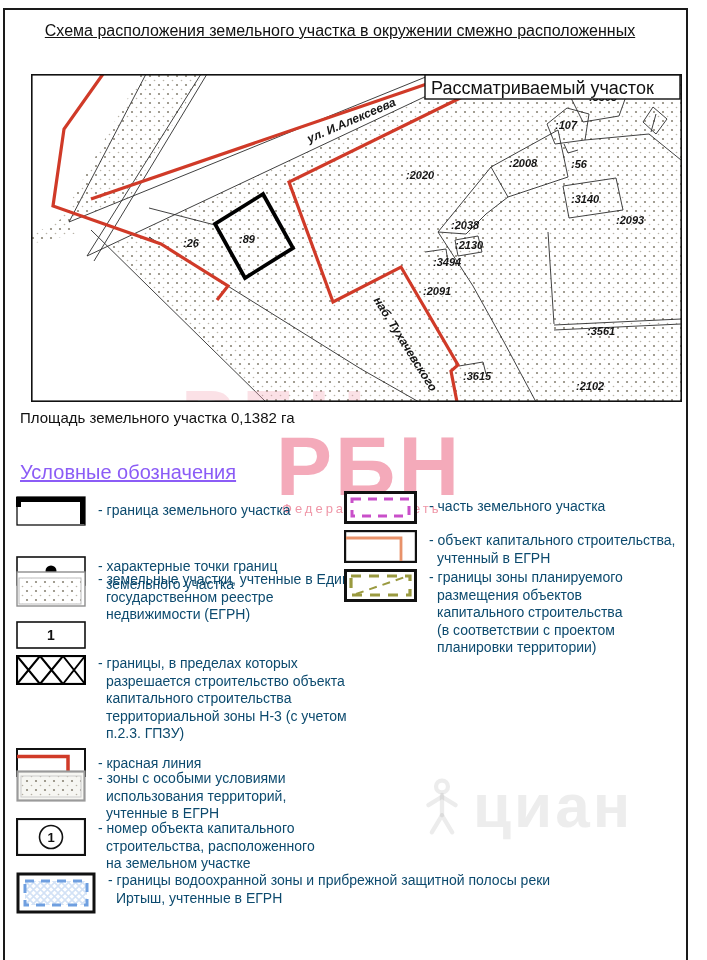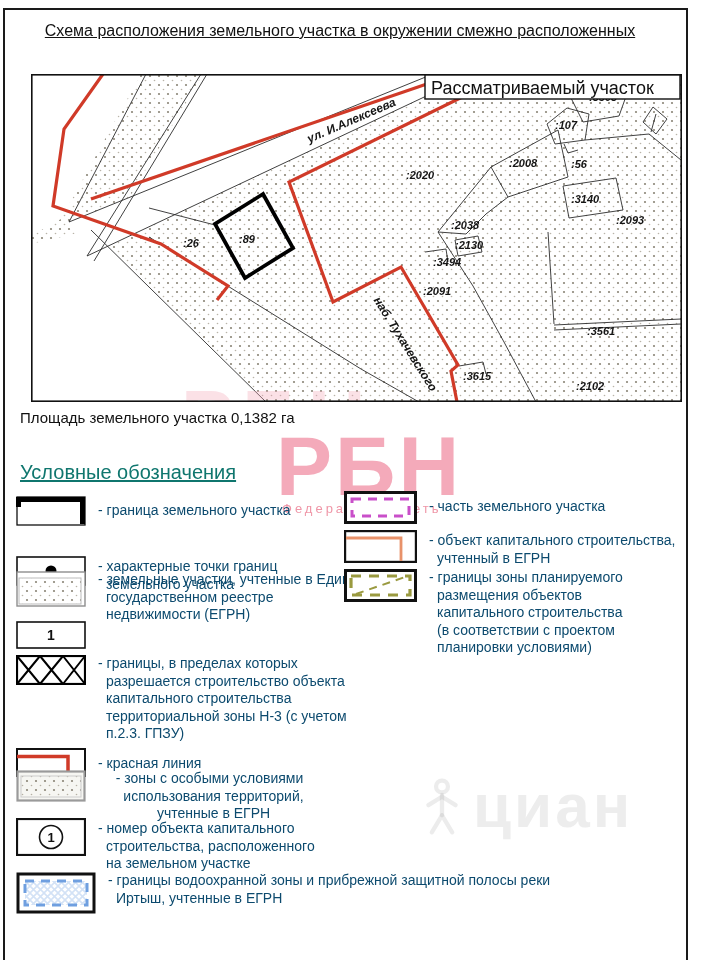--- a/index.html
+++ b/index.html
@@ -19,21 +19,21 @@
     text-align:center;font-size:16px;line-height:22px;color:#111;
   }
   .doc-title span{text-decoration:underline;}
 
   #map-wrap{position:absolute;left:31px;top:74px;width:651px;height:328px;}
 
   .info-block{position:absolute;left:20px;top:408px;font-size:15px;line-height:19px;color:#111;}
 
   .legend-heading{
     position:absolute;left:20px;top:461px;
-    font-size:20px;color:#0f766e;text-decoration:underline;
+    font-size:20px;color:#8b5cf6;text-decoration:underline;
   }
 
   .lg-row{position:absolute;display:flex;align-items:flex-start;}
   .lg-sym{flex:0 0 auto;}
   .lg-label{
     font-size:14px;line-height:17.5px;color:#0c4a6e;margin-left:12px;
     padding-left:8px;text-indent:-8px;
   }
 
   
@@ -214,21 +214,21 @@
 </div>
 
 <div class="lg-row lg-col" style="left:16px;top:748px;justify-content:flex-end;">
   <svg class="lg-sym" width="70" height="33">
     <rect x="1" y="1" width="68" height="27" stroke="#111" stroke-width="2" fill="none"></rect>
     <path d="M1,8.5 L52,8.5 L52,32" stroke="#d03a28" stroke-width="3.5" fill="none"></path>
   </svg>
   <div class="lg-label" style="width:200px;padding-top:7px;">- красная линия</div>
 </div>
 
-<div class="lg-row lg-col" style="left:16px;top:770px;text-align:center;">
+<div class="lg-row lg-col" style="left:16px;top:770px;">
   <svg class="lg-sym" width="70" height="32">
     <rect x="1.5" y="1.5" width="67" height="29" stroke="#9a9a9a" stroke-width="2.2" fill="#f6f6f2"></rect>
     <rect x="5" y="6" width="60" height="21" fill="url(#dotsP)" stroke="#cccccc" stroke-width="1"></rect>
   </svg>
   <div class="lg-label" style="width:215px;">- зоны с особыми условиями использования территорий, учтенные в ЕГРН</div>
 </div>
 
 <div class="lg-row lg-col" style="left:16px;top:818px;">
   <svg class="lg-sym" width="70" height="38">
     <rect x="1" y="1" width="68" height="36" stroke="#111" stroke-width="2.2" fill="none"></rect>
@@ -261,14 +261,14 @@
   </svg>
   <div class="lg-label" style="width:240px;padding-top:2px;">- объект капитального строительства, учтенный в ЕГРН</div>
 </div>
 
 <div class="lg-row lg-col" style="left:344px;top:569px;">
   <svg class="lg-sym" width="73" height="33">
     <rect x="1.5" y="1.5" width="70" height="30" stroke="#111" stroke-width="3" fill="#fff"></rect>
     <rect x="7" y="7" width="59" height="19" fill="none" stroke="#9a9a40" stroke-width="3.2" stroke-dasharray="10 8"></rect>
     <path d="M12,25 L61,8" stroke="#9a9a40" stroke-width="2" stroke-dasharray="8 6" fill="none"></path>
   </svg>
-  <div class="lg-label" style="width:200px;">- границы зоны планируемого размещения объектов капитального строительства (в соответствии с проектом планировки условиями)</div>
+  <div class="lg-label" style="width:200px;">- границы зоны планируемого размещения объектов капитального строительства (в соответствии с проектом планировки территории)</div>
 </div>
 
 </body></html>

